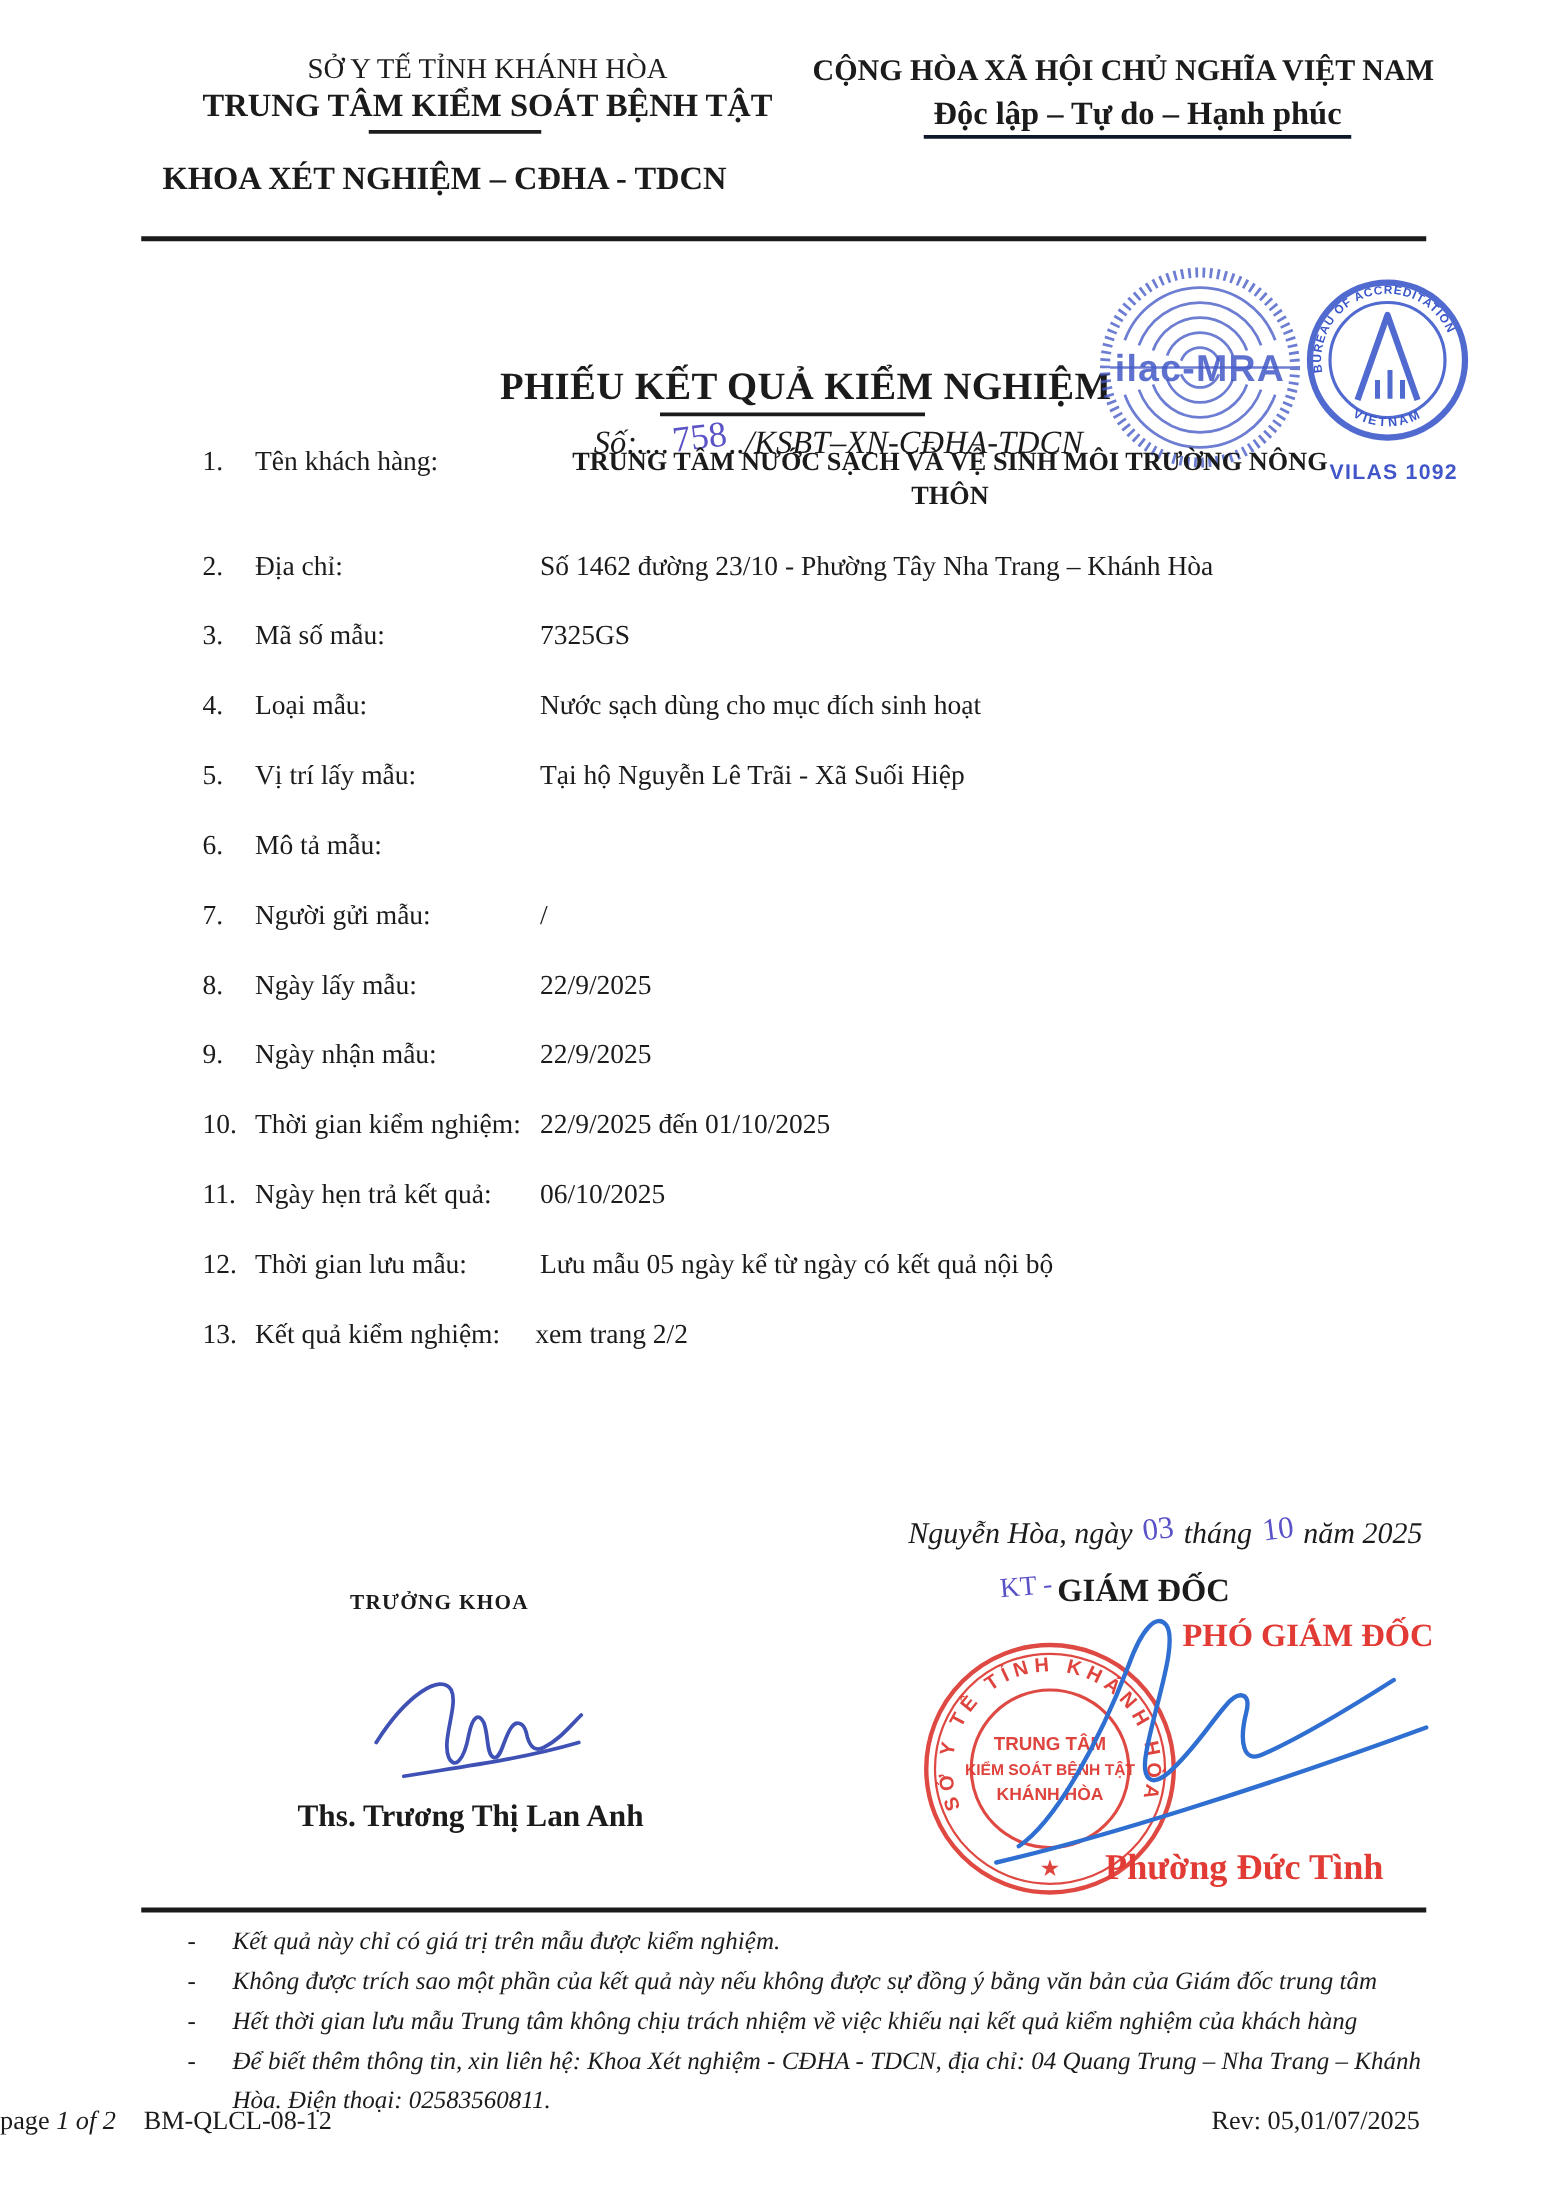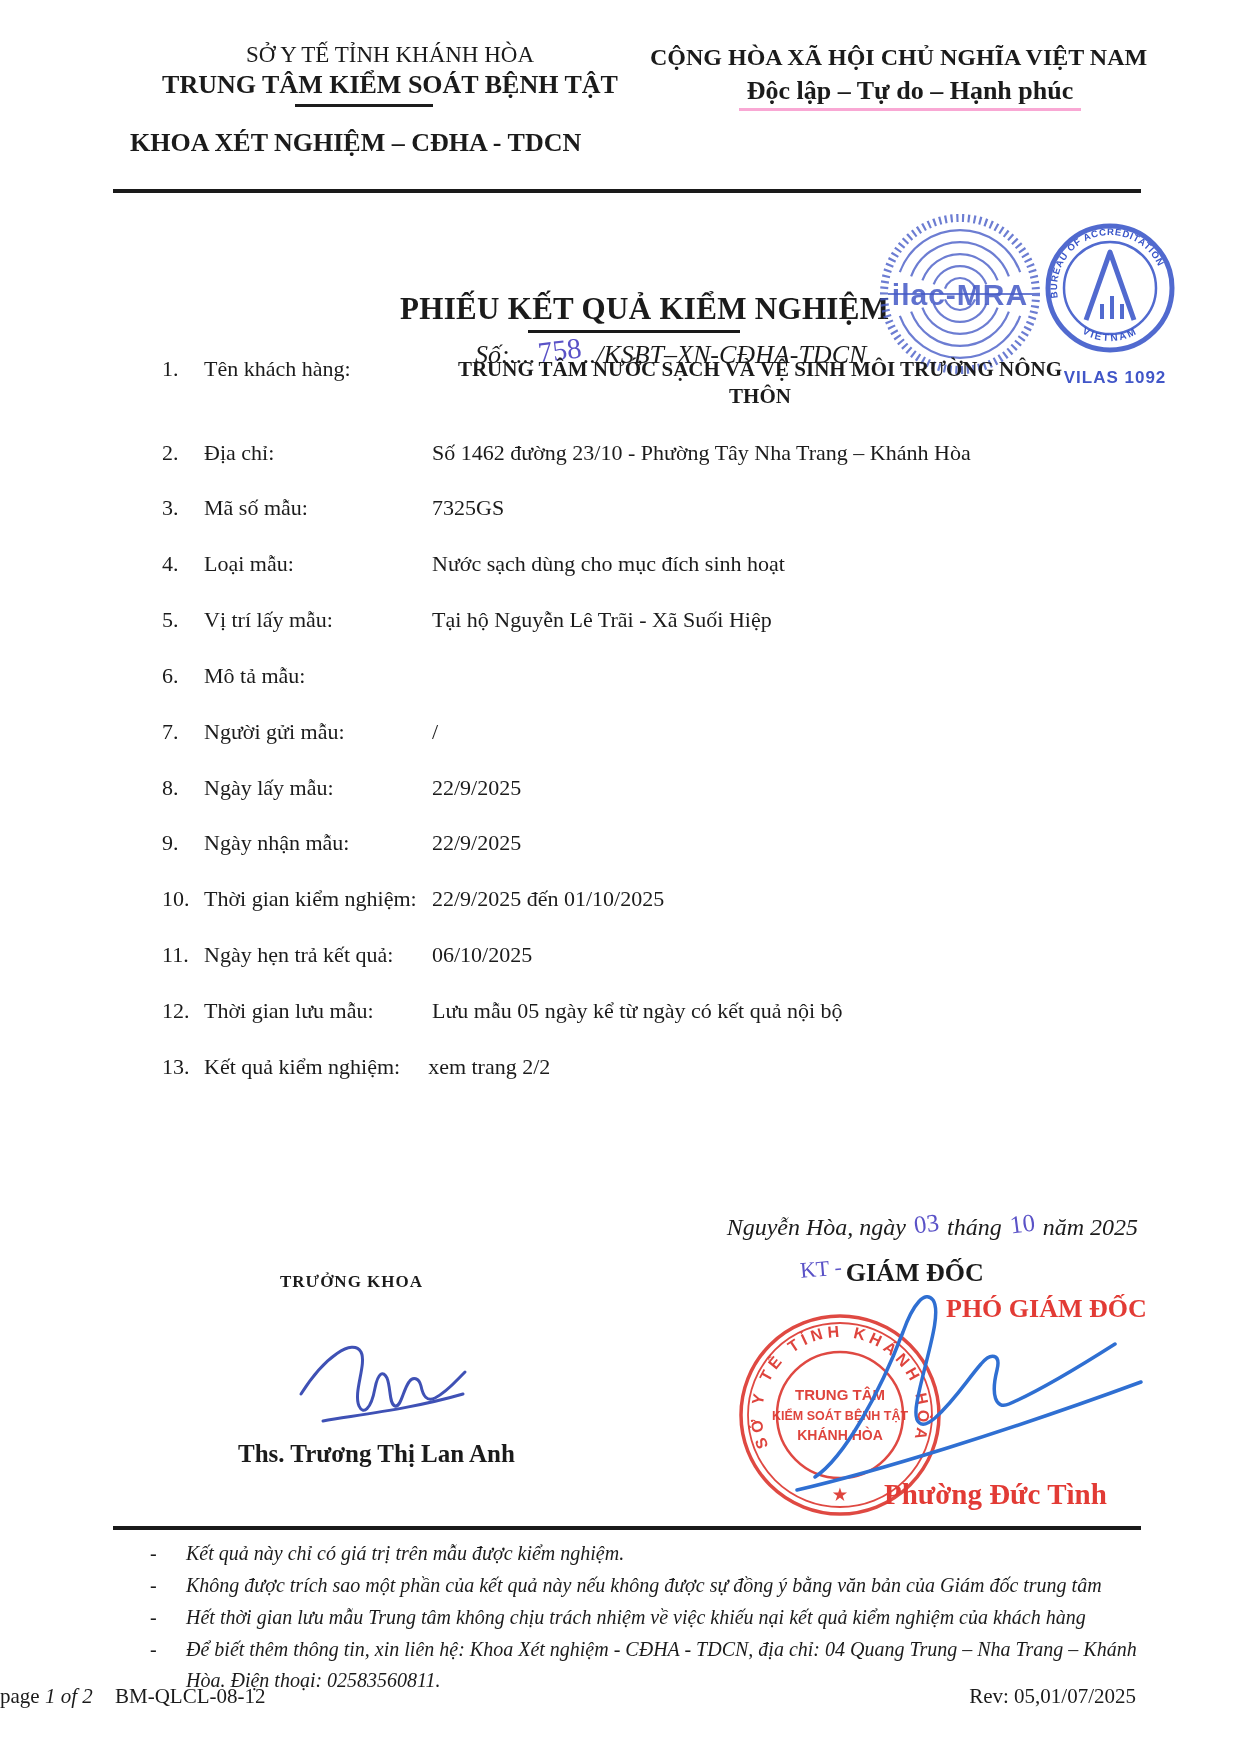--- a/index.html
+++ b/index.html
@@ -8,21 +8,21 @@
   .abs{position:absolute;}
   .i{font-style:italic;}
 
   
   .hdr-l1{left:160px;top:42px;width:460px;font-size:23px;text-align:center;}
   .hdr-l2{left:120px;top:70px;width:540px;font-size:26px;font-weight:bold;text-align:center;}
   .hdr-ks-underline{left:295px;top:104px;width:138px;height:3px;background:#1d1d1d;}
   .hdr-l3{left:130px;top:128px;font-size:26px;font-weight:bold;white-space:nowrap;}
   .hdr-r1{left:650px;top:44px;width:500px;font-size:24px;font-weight:bold;}
   .hdr-r2{left:670px;top:76px;width:480px;text-align:center;}
-  .hdr-r2 span{display:inline-block;font-size:26px;font-weight:bold;border-bottom:3px solid #f9a8d4;padding:0 8px 2px;}
+  .hdr-r2 span{display:inline-block;font-size:26px;font-weight:bold;border-bottom:3px solid #0f172a;padding:0 8px 2px;}
   .main-rule{left:113px;top:189px;width:1028px;height:4px;background:#1a1a1a;}
 
   
   .doc-title{left:400px;top:291px;font-size:31px;font-weight:bold;white-space:nowrap;letter-spacing:.3px;}
   .title-underline{left:528px;top:330px;width:212px;height:3px;background:#1a1a1a;}
   .doc-no{left:475px;top:337px;font-size:26px;font-style:italic;white-space:nowrap;}
   .hand{display:inline-block;color:#5a52c7;transform:rotate(-7deg);position:relative;top:-3px;
         font-size:29px;font-style:normal;margin:0 2px;}
 
   

